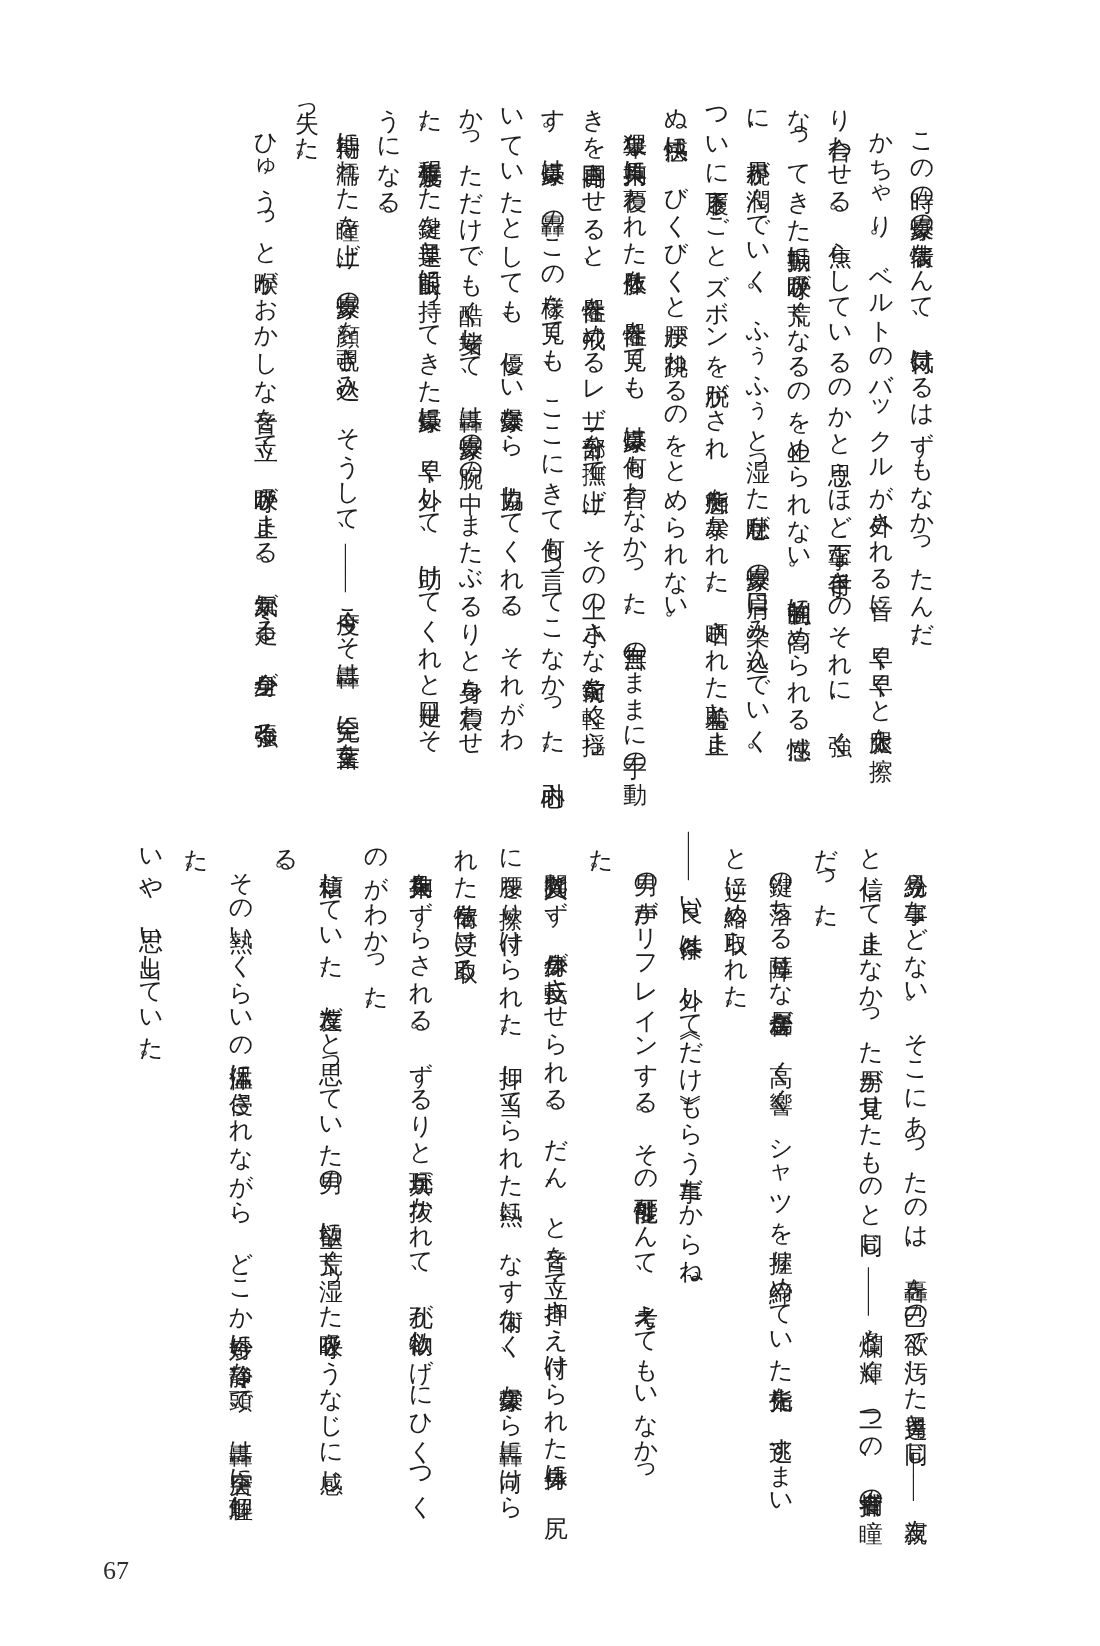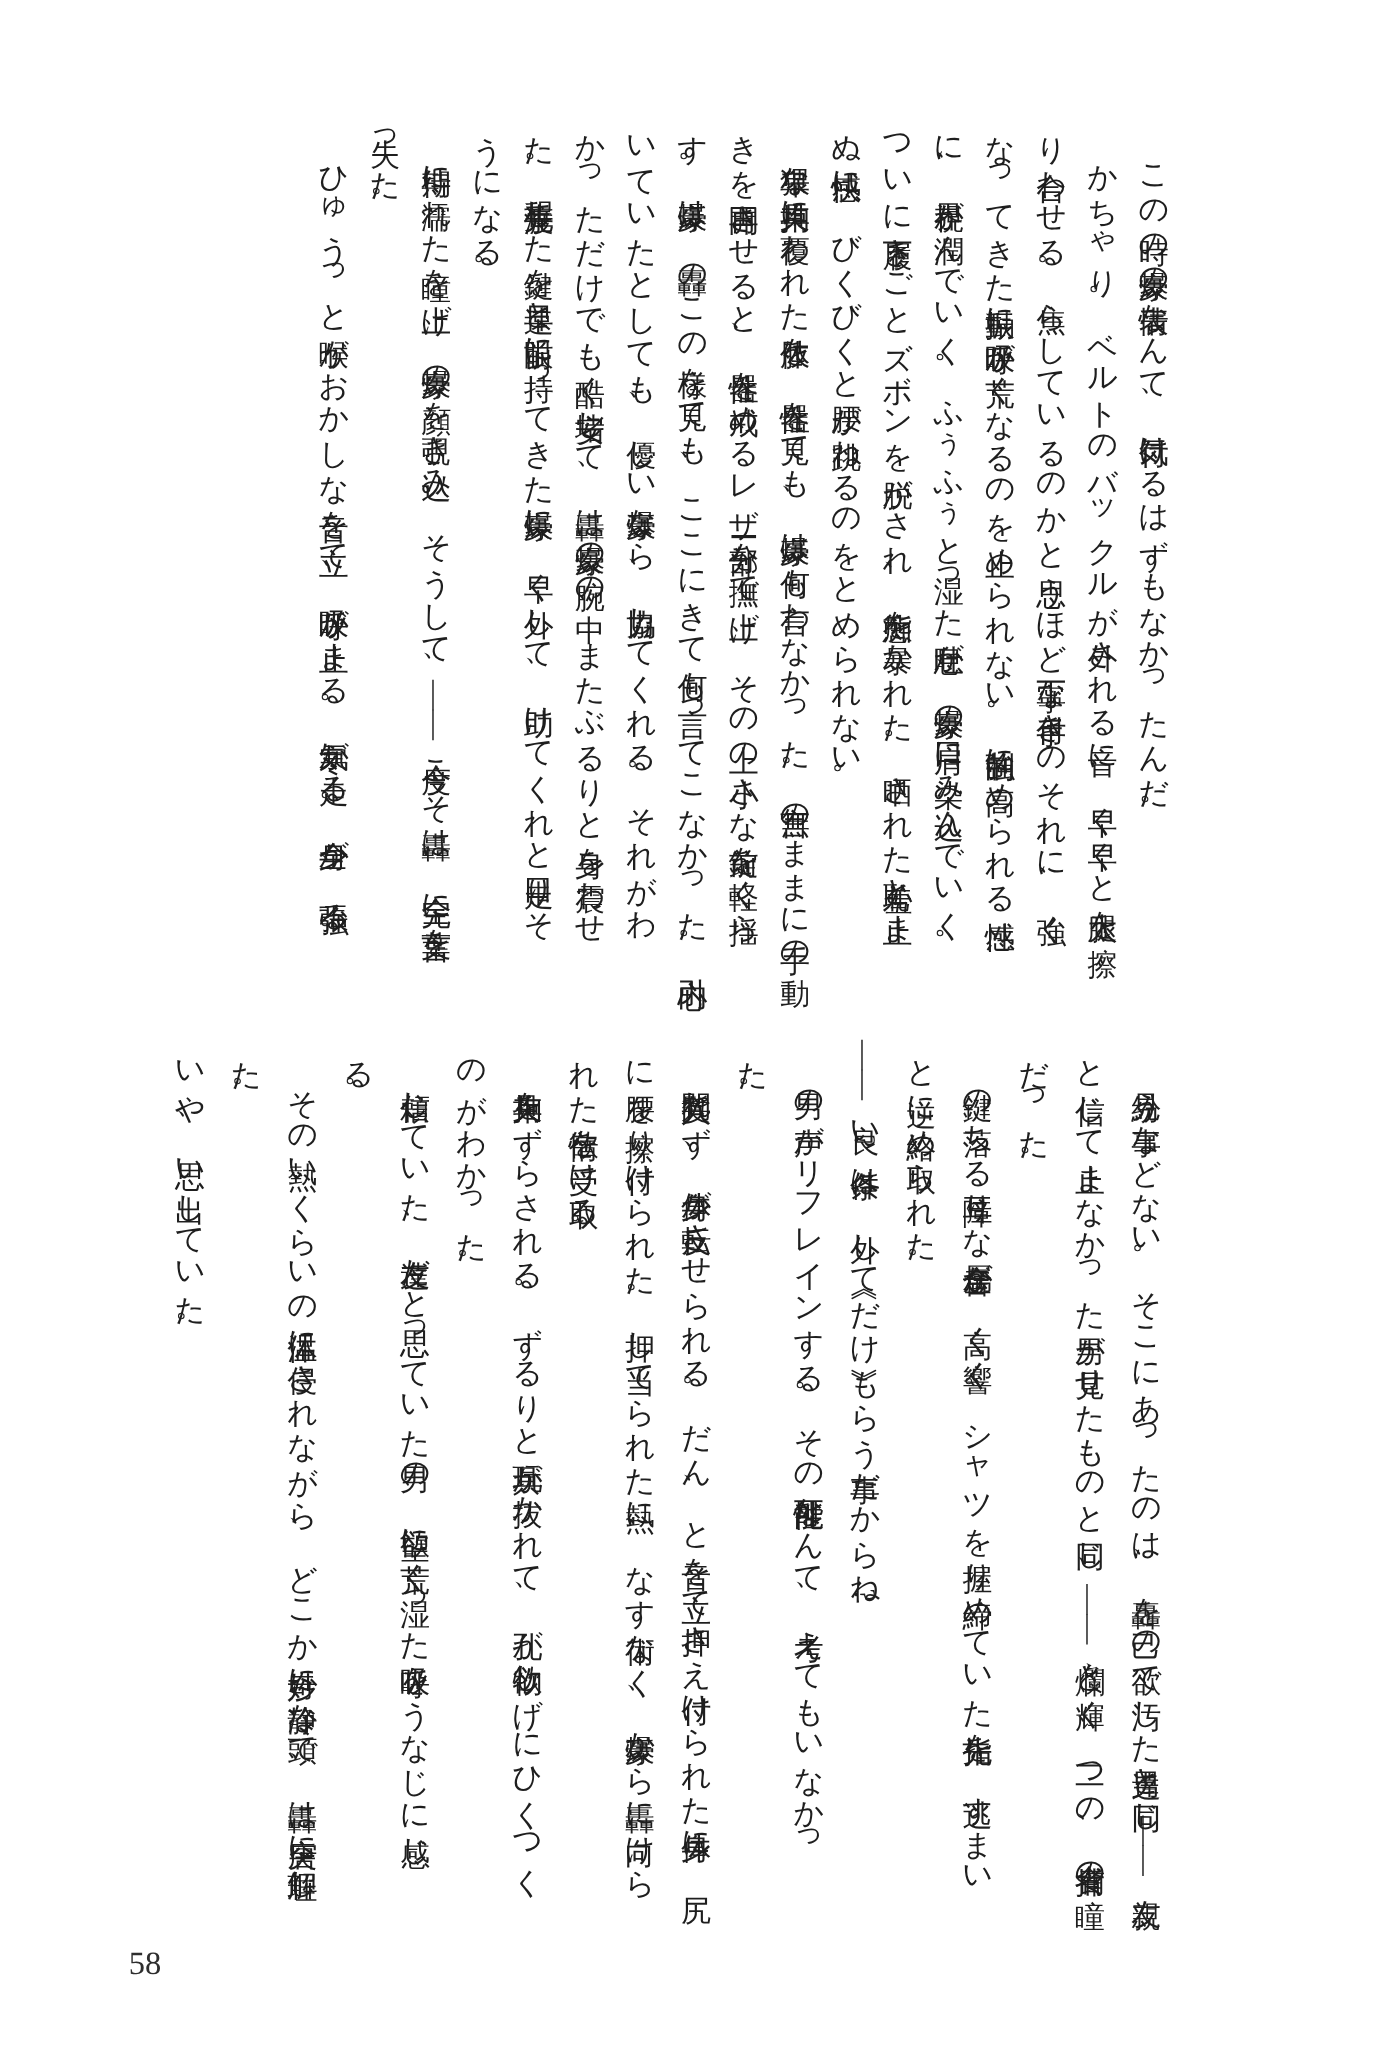--- a/index.html
+++ b/index.html
@@ -72,15 +72,15 @@
     <p>鍵の落ちる耳障りな金属音が、高く響く。シャツを握り締めていた指先を、逃すまいと逆に絡め取られた。</p>
     <p class="noindent">――良い?条件は、外して《だけ》もらう事だからね?</p>
     <p>男の声がリフレインする。その可能性なんて、考えてもいなかった。</p>
     <p>間髪入れず、身体が反転させられる。だん、と音を立て押さえ付けられた身体に、尻に腰を擦り付けられた。押し当てられた熱に、なす術なく、爆豪から轟に向けられた情欲を受け取る。</p>
     <p>拘束具をずらされる。ずるりと玩具が抜かれて、孔が物欲しげにひくつくのがわかった。</p>
     <p>信頼していた、友達だと思っていた男の、欲望に荒く湿った呼吸をうなじに感じる。</p>
     <p>その熱いくらいの体温に侵されながら、どこか奇妙に冷静な頭で、轟は唐突に理解した。</p>
     <p class="noindent">いや、思い出していた。</p>
   </section>
 
-  <div class="page-number">58</div>
+  <div class="page-number">67</div>
 
 </div>
 
 </body></html>

